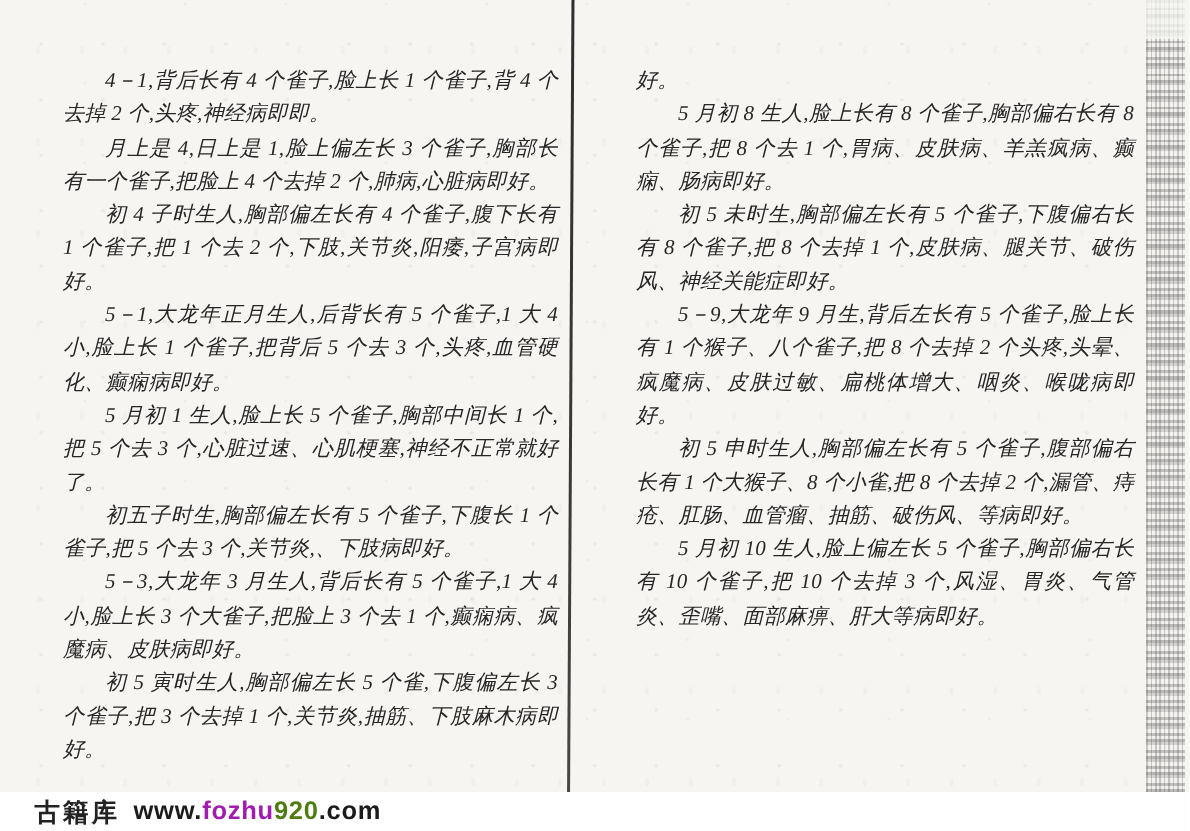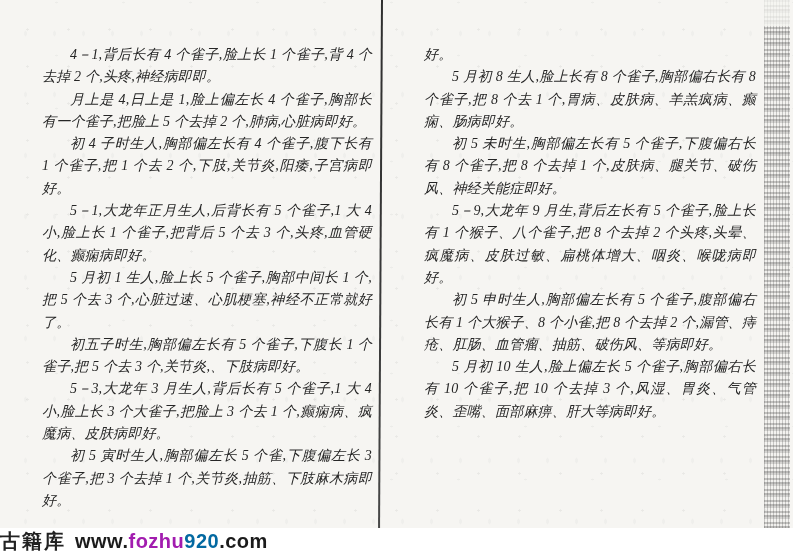--- a/index.html
+++ b/index.html
@@ -76,42 +76,42 @@
   .para { margin: 0; text-indent: 2em; }
   .para.no-indent { text-indent: 0; }
   
   .bottombar {
     position: absolute;
     left: 0; bottom: 0;
     width: 691px; height: 26px;
     background: #ffffff;
     display: flex;
     align-items: center;
-    padding-left: 0;
+    padding-left: 23px;
     box-sizing: border-box;
     font-family: "Liberation Sans", sans-serif;
     font-weight: bold;
-    font-size: 20px;
+    font-size: 17px;
     color: #1b1b1b;
     z-index: 5;
   }
   .wm-site { letter-spacing: 2px; margin-right: 9px; color: #222222; }
   .wm-seg  { letter-spacing: 0.5px; }
 </style>
 </head>
 <body>
 
 <div class="stage">
 
   <div class="scan">
 
     <div class="page page-left">
       <div>
           <p class="para">4－1,背后长有 4 个雀子,脸上长 1 个雀子,背 4 个去掉 2 个,头疼,神经病即即。</p>
-          <p class="para">月上是 4,日上是 1,脸上偏左长 4 个雀子,胸部长有一个雀子,把脸上 5 个去掉 2 个,肺病,心脏病即好。</p>
+          <p class="para">月上是 4,日上是 1,脸上偏左长 3 个雀子,胸部长有一个雀子,把脸上 4 个去掉 2 个,肺病,心脏病即好。</p>
           <p class="para">初 4 子时生人,胸部偏左长有 4 个雀子,腹下长有 1 个雀子,把 1 个去 2 个,下肢,关节炎,阳痿,子宫病即好。</p>
           <p class="para">5－1,大龙年正月生人,后背长有 5 个雀子,1 大 4 小,脸上长 1 个雀子,把背后 5 个去 3 个,头疼,血管硬化、癫痫病即好。</p>
           <p class="para">5 月初 1 生人,脸上长 5 个雀子,胸部中间长 1 个,把 5 个去 3 个,心脏过速、心肌梗塞,神经不正常就好了。</p>
           <p class="para">初五子时生,胸部偏左长有 5 个雀子,下腹长 1 个雀子,把 5 个去 3 个,关节炎,、下肢病即好。</p>
           <p class="para">5－3,大龙年 3 月生人,背后长有 5 个雀子,1 大 4 小,脸上长 3 个大雀子,把脸上 3 个去 1 个,癫痫病、疯魔病、皮肤病即好。</p>
           <p class="para">初 5 寅时生人,胸部偏左长 5 个雀,下腹偏左长 3 个雀子,把 3 个去掉 1 个,关节炎,抽筋、下肢麻木病即好。</p>
         </div>
 
     </div>
 
@@ -130,17 +130,17 @@
     <div class="edge-band"></div>
     <div class="edge-band-top"></div>
   </div>
 
   <div class="gutter"></div>
 
   <div class="bottombar">
     <span class="wm-site">古籍库</span>
     <span class="wm-seg">www.</span>
     <span class="wm-seg" id="wm-green" style="color: #a21caf;">fozhu</span>
-    <span class="wm-seg" id="wm-red" style="color: #0369a1;">920</span>
+    <span class="wm-seg" id="wm-red" style="color: #4d7c0f;">920</span>
     <span class="wm-seg">.com</span>
   </div>
 
 </div>
 
 </body></html>

